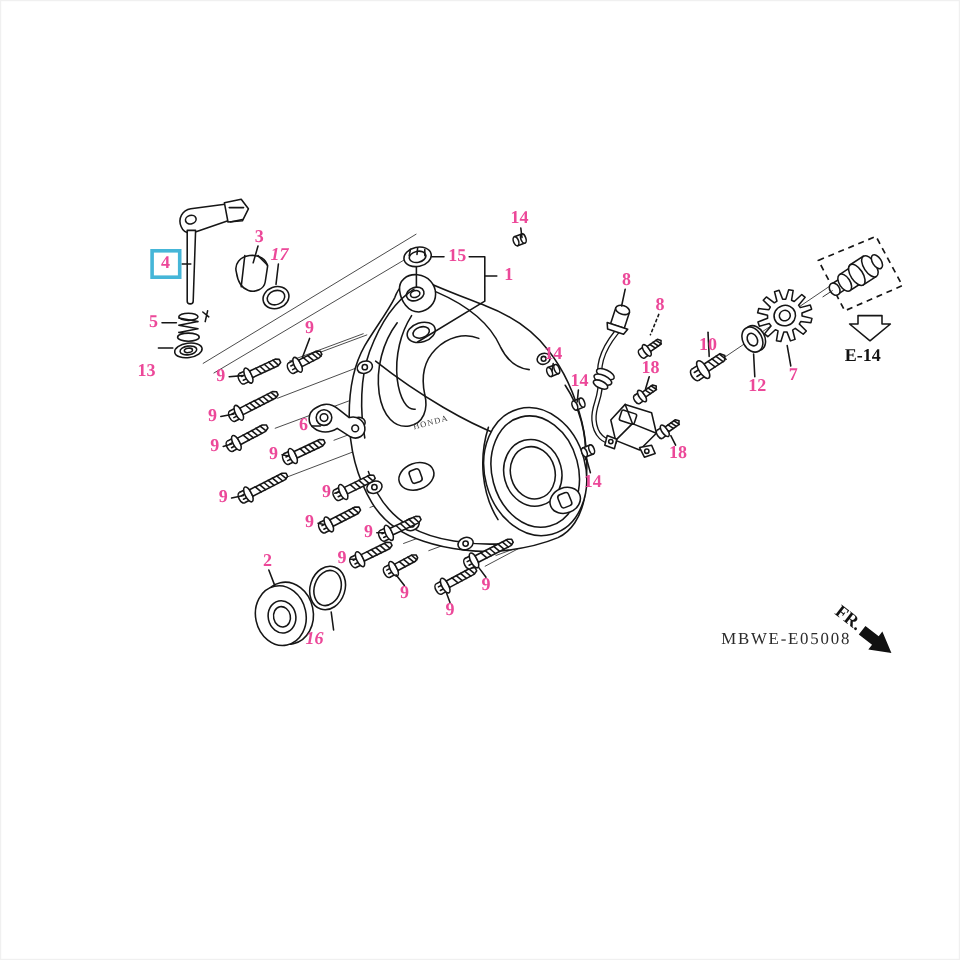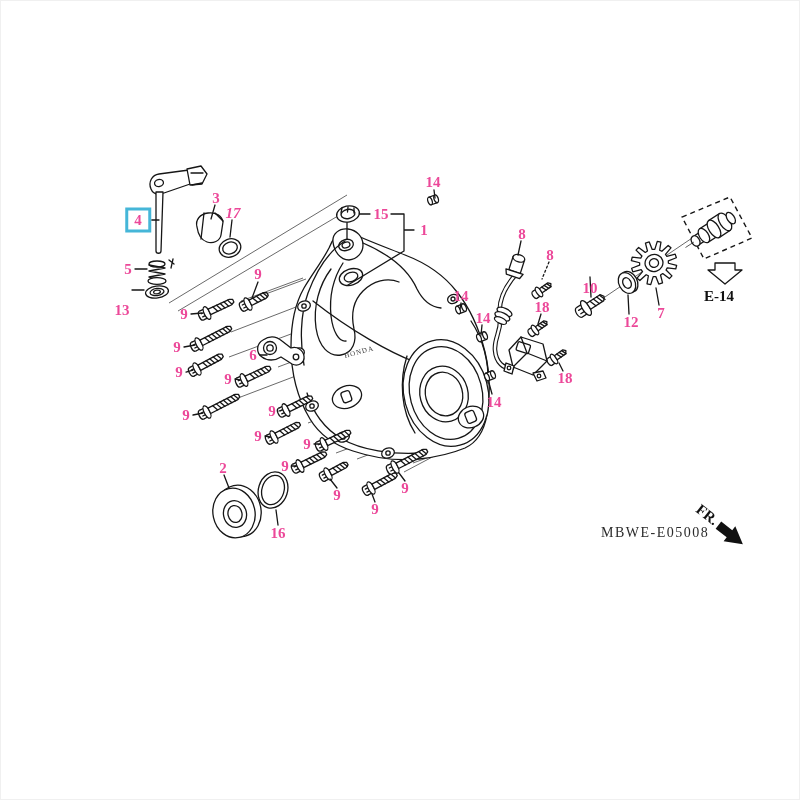--- a/index.html
+++ b/index.html
@@ -341,21 +341,21 @@
       <div class="plabel" style="left: 493px; top: 401px;">14</div>
       <div class="plabel" style="left: 521px; top: 233px;">8</div>
       <div class="plabel" style="left: 549px; top: 254px;">8</div>
       <div class="plabel" style="left: 541px; top: 306px;">18</div>
       <div class="plabel" style="left: 564px; top: 377px;">18</div>
       <div class="plabel" style="left: 589px; top: 268px; margin-top: 19px;">10</div>
       <div class="plabel" style="left: 630px; top: 321px; text-align: right;">12</div>
       <div class="plabel" style="left: 660px; top: 312px;">7</div>
       <div class="plabel" style="left: 252px; top: 354px;">6</div>
       <div class="plabel" style="left: 222px; top: 467px;">2</div>
-      <div class="plabel" style="left: 277px; top: 532px;">16</div>
+      <div class="plabel" style="left: 261px; top: 532px; font-style: italic;">16</div>
       <div class="plabel" style="left: 183px; top: 313px;">9</div>
       <div class="plabel" style="left: 176px; top: 346px;">9</div>
       <div class="plabel" style="left: 178px; top: 371px;">9</div>
       <div class="plabel" style="left: 185px; top: 414px;">9</div>
       <div class="plabel" style="left: 257px; top: 273px;">9</div>
       <div class="plabel" style="left: 227px; top: 378px;">9</div>
       <div class="plabel" style="left: 271px; top: 410px;">9</div>
       <div class="plabel" style="left: 257px; top: 435px;">9</div>
       <div class="plabel" style="left: 306px; top: 443px;">9</div>
       <div class="plabel" style="left: 284px; top: 465px;">9</div>

